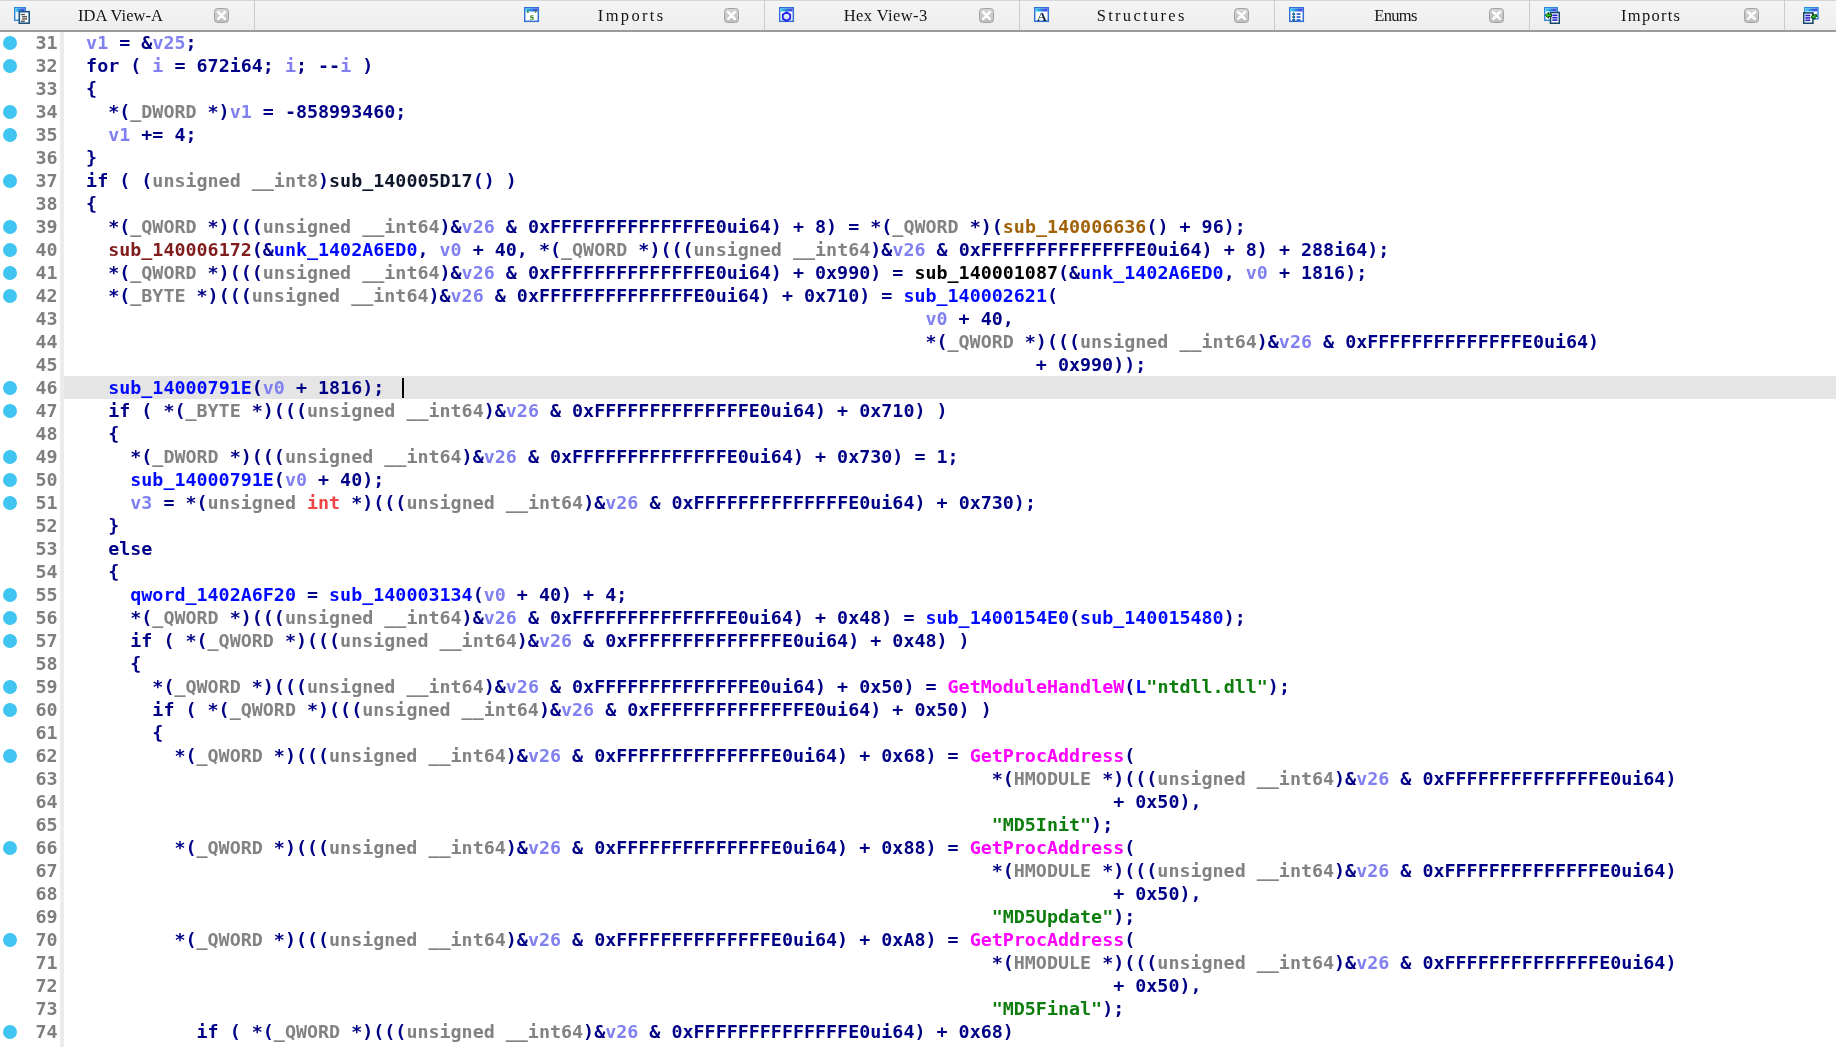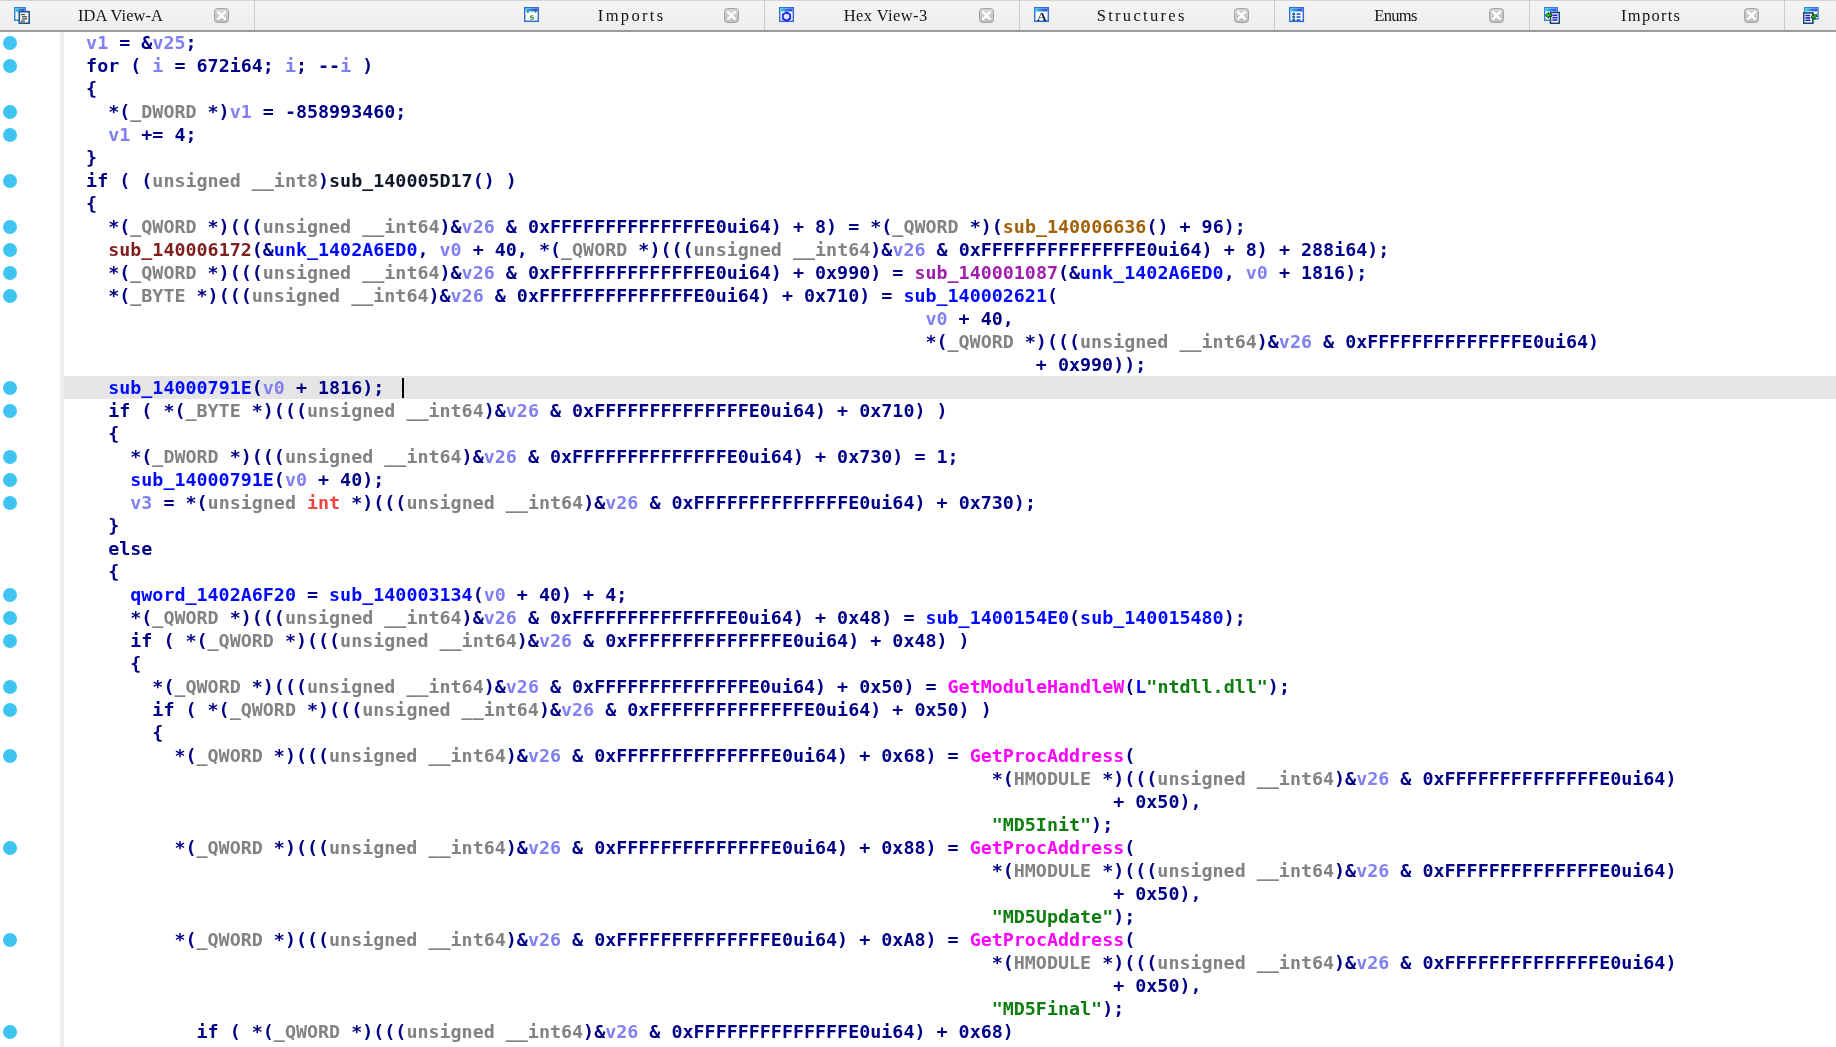--- a/index.html
+++ b/index.html
@@ -133,31 +133,75 @@
         <rect x="2.6" y="1.5" width="11.6" height="2.9" fill="url(#tg)"></rect>
         <rect x="0.7" y="5.9" width="9.2" height="10.4" fill="#ffffff" stroke="#14496e" stroke-width="1.6"></rect>
         <rect x="2.3" y="7.7" width="5.0" height="1.6" fill="#2222cc"></rect>
         <rect x="2.3" y="10.1" width="5.0" height="1.6" fill="#2222cc"></rect>
         <rect x="2.3" y="12.5" width="5.0" height="1.6" fill="#2222cc"></rect>
         <path d="M8.0 9.4 L11.1 6.8 L11.1 8.4 L13.9 8.4 L13.9 10.6 L11.1 10.6 L11.1 12.1 Z" fill="#2ec82e" stroke="#073f07" stroke-width="0.9" transform="rotate(-25 11 9.5)"></path>
       </svg>
     </div>
 <div id="gutterline"></div>
 <div id="hl46"></div>
+<pre id="nums">31
+32
+33
+34
+35
+36
+37
+38
+39
+40
+41
+42
+43
+44
+45
+46
+47
+48
+49
+50
+51
+52
+53
+54
+55
+56
+57
+58
+59
+60
+61
+62
+63
+64
+65
+66
+67
+68
+69
+70
+71
+72
+73
+74</pre>
 <pre id="code">  <i style="color:#8080f0">v1</i> = &amp;<i style="color:#8080f0">v25</i>;
   for ( <i style="color:#8080f0">i</i> = 672i64; <i style="color:#8080f0">i</i>; --<i style="color:#8080f0">i</i> )
   {
     *(<i style="color:#828282">_DWORD</i> *)<i style="color:#8080f0">v1</i> = -858993460;
     <i style="color:#8080f0">v1</i> += 4;
   }
   if ( (<i style="color:#828282">unsigned</i> <i style="color:#828282">__int8</i>)<i style="color:#0f172a">sub_140005D17</i>() )
   {
     *(<i style="color:#828282">_QWORD</i> *)(((<i style="color:#828282">unsigned</i> <i style="color:#828282">__int64</i>)&amp;<i style="color:#8080f0">v26</i> &amp; 0xFFFFFFFFFFFFFFE0ui64) + 8) = *(<i style="color:#828282">_QWORD</i> *)(<i style="color:#a16207">sub_140006636</i>() + 96);
     <i style="color:#7f1d1d">sub_140006172</i>(&amp;<i style="color:#0009ff">unk_1402A6ED0</i>, <i style="color:#8080f0">v0</i> + 40, *(<i style="color:#828282">_QWORD</i> *)(((<i style="color:#828282">unsigned</i> <i style="color:#828282">__int64</i>)&amp;<i style="color:#8080f0">v26</i> &amp; 0xFFFFFFFFFFFFFFE0ui64) + 8) + 288i64);
-    *(<i style="color:#828282">_QWORD</i> *)(((<i style="color:#828282">unsigned</i> <i style="color:#828282">__int64</i>)&amp;<i style="color:#8080f0">v26</i> &amp; 0xFFFFFFFFFFFFFFE0ui64) + 0x990) = <i style="color:#a21caf">sub_140001087</i>(&amp;<i style="color:#0009ff">unk_1402A6ED0</i>, <i style="color:#8080f0">v0</i> + 1816);
+    *(<i style="color:#828282">_QWORD</i> *)(((<i style="color:#828282">unsigned</i> <i style="color:#828282">__int64</i>)&amp;<i style="color:#8080f0">v26</i> &amp; 0xFFFFFFFFFFFFFFE0ui64) + 0x990) = <i style="color:#000000">sub_140001087</i>(&amp;<i style="color:#0009ff">unk_1402A6ED0</i>, <i style="color:#8080f0">v0</i> + 1816);
     *(<i style="color:#828282">_BYTE</i> *)(((<i style="color:#828282">unsigned</i> <i style="color:#828282">__int64</i>)&amp;<i style="color:#8080f0">v26</i> &amp; 0xFFFFFFFFFFFFFFE0ui64) + 0x710) = <i style="color:#0009ff">sub_140002621</i>(
                                                                               <i style="color:#8080f0">v0</i> + 40,
                                                                               *(<i style="color:#828282">_QWORD</i> *)(((<i style="color:#828282">unsigned</i> <i style="color:#828282">__int64</i>)&amp;<i style="color:#8080f0">v26</i> &amp; 0xFFFFFFFFFFFFFFE0ui64)
                                                                                         + 0x990));
     <i style="color:#0009ff">sub_14000791E</i>(<i style="color:#8080f0">v0</i> + 1816);
     if ( *(<i style="color:#828282">_BYTE</i> *)(((<i style="color:#828282">unsigned</i> <i style="color:#828282">__int64</i>)&amp;<i style="color:#8080f0">v26</i> &amp; 0xFFFFFFFFFFFFFFE0ui64) + 0x710) )
     {
       *(<i style="color:#828282">_DWORD</i> *)(((<i style="color:#828282">unsigned</i> <i style="color:#828282">__int64</i>)&amp;<i style="color:#8080f0">v26</i> &amp; 0xFFFFFFFFFFFFFFE0ui64) + 0x730) = 1;
       <i style="color:#0009ff">sub_14000791E</i>(<i style="color:#8080f0">v0</i> + 40);
       <i style="color:#8080f0">v3</i> = *(<i style="color:#828282">unsigned</i> <i style="color:#ef4444">int</i> *)(((<i style="color:#828282">unsigned</i> <i style="color:#828282">__int64</i>)&amp;<i style="color:#8080f0">v26</i> &amp; 0xFFFFFFFFFFFFFFE0ui64) + 0x730);

